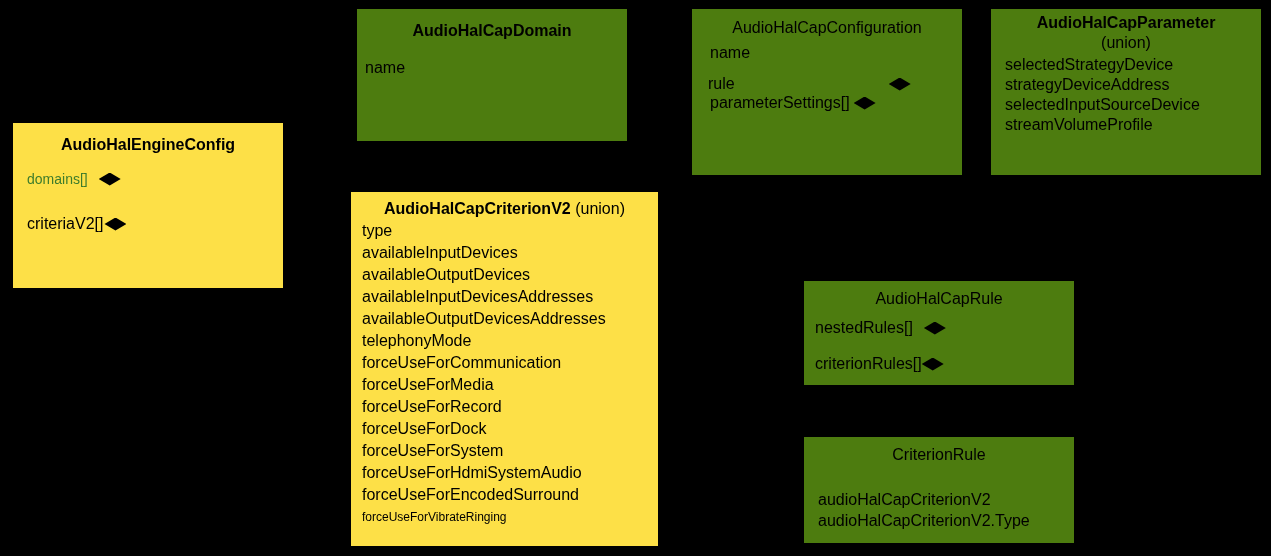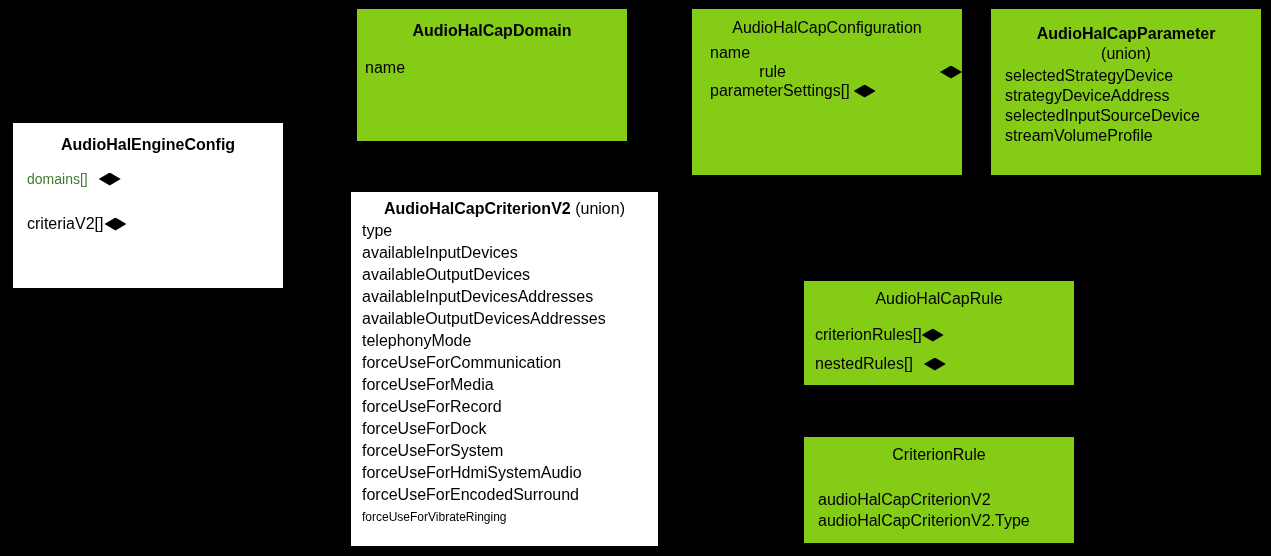--- a/index.html
+++ b/index.html
@@ -15,22 +15,22 @@
     background: #000000;
     font-family: "Liberation Sans", sans-serif;
     overflow: hidden;
   }
   .uml-box {
     position: absolute;
     box-sizing: border-box;
     overflow: hidden;
     z-index: 2;
   }
-  .uml-box.green  { background: #84cc16; }
-  .uml-box.grey   { background: #ffffff; }
+  .uml-box.green  { background: #4d7c0f; }
+  .uml-box.grey   { background: #fde047; }
 
   .box-title {
     text-align: center;
     color: #000000;
     white-space: nowrap;
   }
   .box-title.bold { font-weight: bold; }
   .title-suffix { font-weight: normal; }
 
   .attr {
@@ -117,32 +117,32 @@
     </div>
   </div>
 
   <div class="uml-box green" style="left:692px; top:9px; width:270px; height:166px;">
     <div class="box-title" style="font-size:16px; margin-top:10px;">
       <span>AudioHalCapConfiguration</span>
     </div>
     <div class="attr-row" style="margin-top:7px; padding-left:18px;">
       <span class="attr" style="font-size:16px;">name</span>
     </div>
-    <div class="attr-row" style="margin-top:1px; padding-left:16px;justify-content:flex-end;">
+    <div class="attr-row" style="margin-top:13px; padding-left:16px;">
       <span class="attr" style="font-size:16px;">rule</span>
       <span class="diamond" style="margin-left:154px;"></span>
     </div>
     <div class="attr-row" style="margin-top:1px; padding-left:18px;">
       <span class="attr" style="font-size:16px;">parameterSettings[]</span>
       <span class="diamond" style="margin-left:4px;"></span>
     </div>
   </div>
 
   <div class="uml-box green" style="left:991px; top:9px; width:270px; height:166px;">
-    <div class="box-title bold" style="font-size:16px; margin-top:16px;">
+    <div class="box-title bold" style="font-size:16px; margin-top:5px;">
       <span>AudioHalCapParameter</span>
     </div>
     <div class="box-title" style="font-size:16px; margin-top:2px;">
       <span class="title-suffix">(union)</span>
     </div>
     <div class="attr" style="font-size:16px; padding-left:14px; margin-top:3px; line-height:20px;">selectedStrategyDevice</div>
     <div class="attr" style="font-size:16px; padding-left:14px; line-height:20px;">strategyDeviceAddress</div>
     <div class="attr" style="font-size:16px; padding-left:14px; line-height:20px;">selectedInputSourceDevice</div>
     <div class="attr" style="font-size:16px; padding-left:14px; line-height:20px;">streamVolumeProfile</div>
   </div>
@@ -164,27 +164,27 @@
     <div class="attr" style="font-size:16px; padding-left:11px; line-height:22px;">forceUseForSystem</div>
     <div class="attr" style="font-size:16px; padding-left:11px; line-height:22px;">forceUseForHdmiSystemAudio</div>
     <div class="attr" style="font-size:16px; padding-left:11px; line-height:22px;">forceUseForEncodedSurround</div>
     <div class="attr" style="font-size:12px; padding-left:11px; line-height:22px;">forceUseForVibrateRinging</div>
   </div>
 
   <div class="uml-box green" style="left:804px; top:281px; width:270px; height:104px;">
     <div class="box-title" style="font-size:16px; margin-top:9px;">
       <span>AudioHalCapRule</span>
     </div>
+    <div class="attr-row" style="margin-top:11px; padding-left:11px;">
+      <span class="attr" style="font-size:16px;">nestedRules[]</span>
+      <span class="diamond" style="margin-left:11px;"></span>
+    </div>
     <div class="attr-row" style="margin-top:18px; padding-left:11px;">
       <span class="attr" style="font-size:16px;">criterionRules[]</span>
       <span class="diamond"></span>
-    </div>
-    <div class="attr-row" style="margin-top:11px; padding-left:11px;">
-      <span class="attr" style="font-size:16px;">nestedRules[]</span>
-      <span class="diamond" style="margin-left:11px;"></span>
     </div>
   </div>
 
   <div class="uml-box green" style="left:804px; top:437px; width:270px; height:106px;">
     <div class="box-title" style="font-size:16px; margin-top:9px;">
       <span>CriterionRule</span>
     </div>
     <div class="attr" style="font-size:16px; padding-left:14px; margin-top:25px; line-height:21px;">audioHalCapCriterionV2</div>
     <div class="attr" style="font-size:16px; padding-left:14px; line-height:21px;">audioHalCapCriterionV2.Type</div>
   </div>

